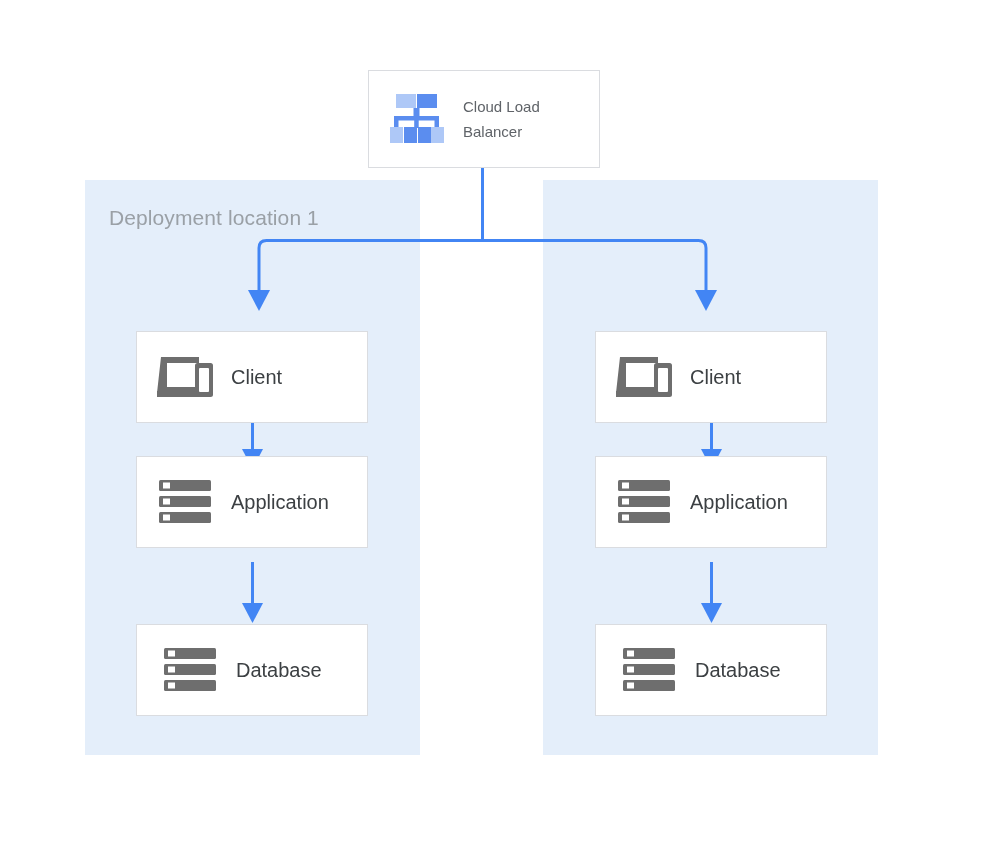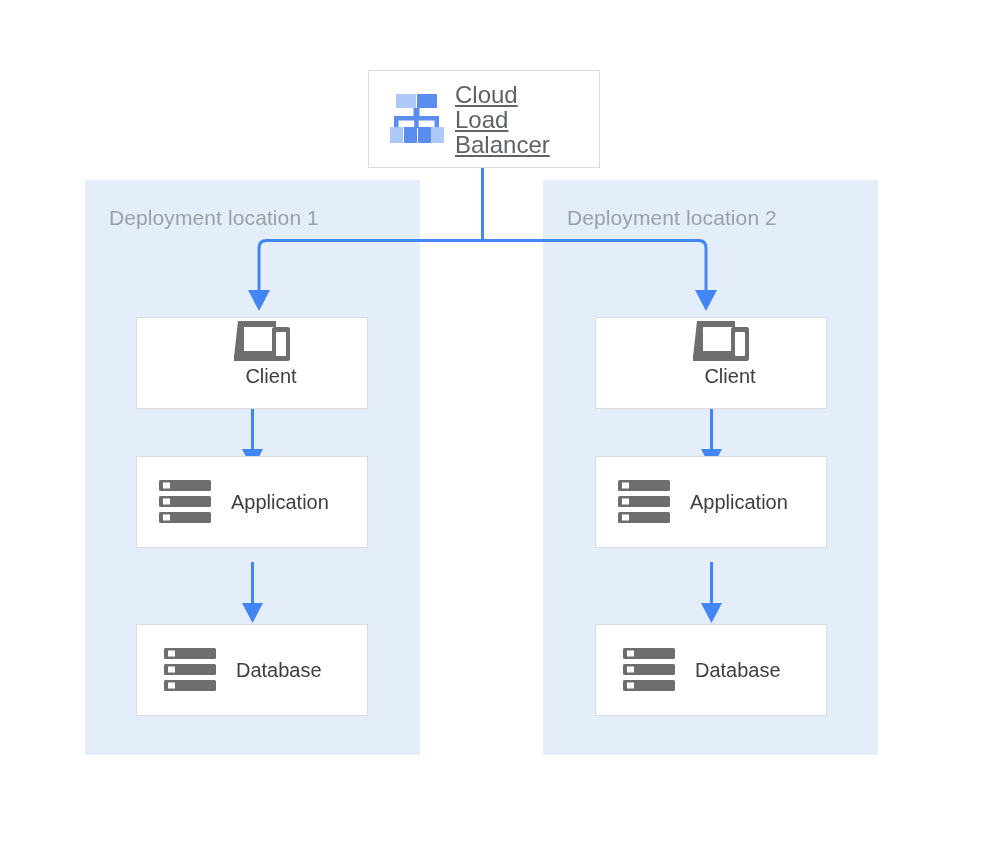--- a/index.html
+++ b/index.html
@@ -52,40 +52,39 @@
   
   #lb-box {
     left: 368px;
     top: 70px;
     width: 232px;
     height: 98px;
     padding-left: 20px;
   }
   #lb-box .icon-wrap { width: 56px; height: 52px; }
   #lb-box .node-label {
-    margin-left: 10px;
+    margin-left: 18px;
     color: #5f6368;
-    font-size: 24px;
+    font-size: 15px;
     line-height: 25px;
     white-space: normal;
     width: 112px;
-    text-decoration: underline;
   }
   
   .svc {
     width: 232px;
     height: 92px;
     padding-left: 20px;
   }
   .svc .icon-wrap { width: 56px; height: 46px; }
   .svc .node-label { margin-left: 18px; }
 
   .col-left  { left: 136px; }
   .col-right { left: 595px; }
-  .row-client { top: 317px; flex-direction: column; }
+  .row-client { top: 331px; }
   .row-app    { top: 456px; }
   .row-db     { top: 624px; padding-left: 25px; }
 
   svg.wires {
     position: absolute;
     left: 0;
     top: 0;
     width: 996px;
     height: 856px;
     pointer-events: none;
@@ -94,21 +93,20 @@
 </style>
 </head>
 <body>
 
 <div id="canvas">
 
   <div class="panel" style="left:85px; top:180px; width:335px; height:575px;"></div>
   <div class="panel" style="left:543px; top:180px; width:335px; height:575px;"></div>
 
   <div class="panel-label" style="left:109px; top:206px;">Deployment location 1</div>
-  <div class="panel-label" style="left:567px; top:206px;">Deployment location 2</div>
 
   <svg class="wires" viewBox="0 0 996 856" xmlns="http://www.w3.org/2000/svg">
     <g fill="none" stroke="#4285f4" stroke-width="3" stroke-linecap="butt">
 
       <path d="M 482.5 168 L 482.5 240.5"></path>
 
       <path d="M 259 293 L 259 248 Q 259 240.5 266.5 240.5 L 698.5 240.5 Q 706 240.5 706 248 L 706 293"></path>
 
       <path d="M 252.5 408 L 252.5 452"></path>
       <path d="M 711.5 408 L 711.5 452"></path>

